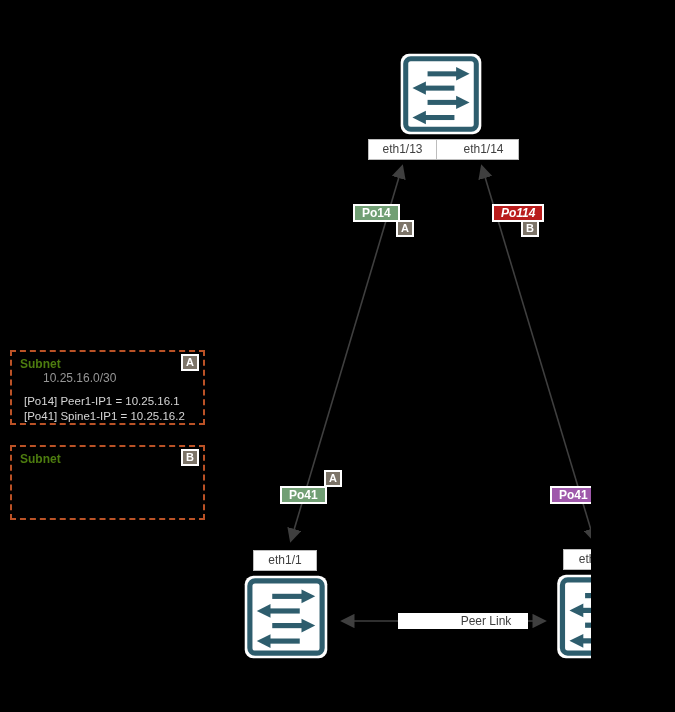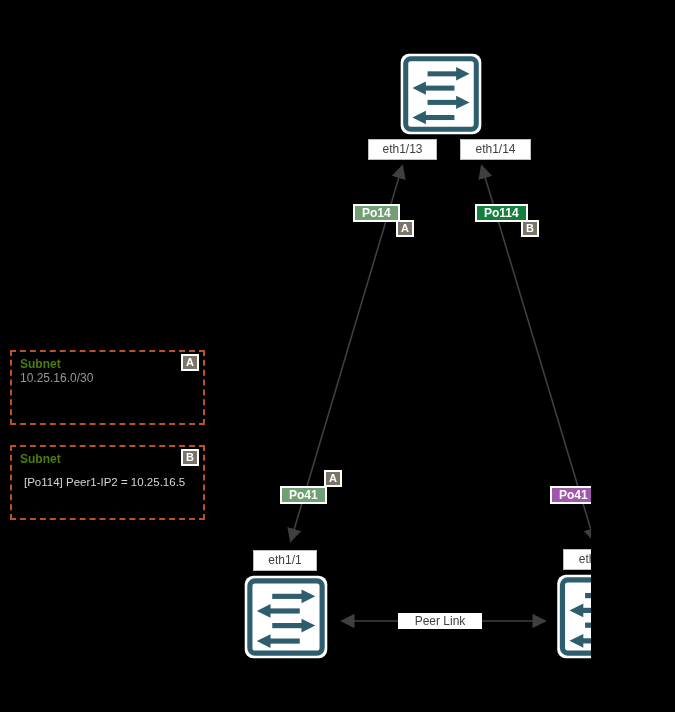--- a/index.html
+++ b/index.html
@@ -22,21 +22,21 @@
     position:absolute;z-index:3;width:14px;height:13px;border:2px solid #fff;
     background:#7c7468;color:#fff;font-size:11px;font-weight:bold;
     line-height:13px;text-align:center;
   }
   .subnet-box{
     position:absolute;z-index:2;width:177px;height:60px;
     border:2px dashed #bb5226;background:#000;padding:5px 6px 6px 8px;
   }
   .subnet-box .badge{top:2px;right:4px;}
   .subnet-title{color:#4d7c0f;font-size:12px;font-weight:bold;line-height:14px;}
-  .subnet-cidr{color:#969696;font-size:12px;line-height:14px;}
+  .subnet-cidr{color:#969696;font-size:12px;line-height:14px;margin-left:23px;}
   .subnet-lines{margin-top:9px;margin-left:4px;color:#d6d6d6;font-size:11.5px;line-height:15px;}
   .peerlink-label{
     position:absolute;z-index:3;background:#fff;color:#3f3f3f;
     font-size:12px;line-height:16px;text-align:center;
   }
 </style>
 </head>
 <body>
 
 <div id="canvas">
@@ -61,39 +61,42 @@
       <line x1="66" y1="43" x2="30" y2="43" stroke="#2e5d6d" stroke-width="6"></line>
       <polygon points="32,35 16,43 32,51" fill="#2e5d6d"></polygon>
       <line x1="34" y1="60" x2="70" y2="60" stroke="#2e5d6d" stroke-width="6"></line>
       <polygon points="68,52 84,60 68,68" fill="#2e5d6d"></polygon>
       <line x1="66" y1="78" x2="30" y2="78" stroke="#2e5d6d" stroke-width="6"></line>
       <polygon points="32,70 16,78 32,86" fill="#2e5d6d"></polygon>
     </svg>
   </div>
 
   <div class="port-label" style="left:368px;top:139px;width:67px;height:19px;">eth1/13</div>
-  <div class="port-label" style="left:460px;top:139px;width:69px;height:19px;">eth1/14</div>
+  <div class="port-label" style="left:436px;top:139px;width:69px;height:19px;padding-left:12px;">eth1/14</div>
 
   <div class="badge" style="left:396px;top:220px;">A</div>
   <div class="po-label" style="left: 353px; top: 204px; min-width: 28px; background-color: rgb(113, 159, 116);">Po14</div>
 
   <div class="badge" style="left:521px;top:220px;">B</div>
-  <div class="po-label" style="left: 475px; top: 204px; min-width: 34px; background-color: #15803d;">Po114</div>
+  <div class="po-label" style="left: 492px; top: 204px; min-width: 34px; background-color: #b91c1c; font-style: italic;">Po114</div>
 
   <div class="subnet-box" style="left:10px;top:350px;">
     <div class="badge">A</div>
     <div class="subnet-title">Subnet</div>
     <div class="subnet-cidr">10.25.16.0/30</div>
+    <div class="subnet-lines">
+      <div>[Po14] Peer1-IP1 = 10.25.16.1</div>
+      <div>[Po41] Spine1-IP1 = 10.25.16.2</div>
+    </div>
   </div>
 
   <div class="subnet-box" style="left:10px;top:445px;">
     <div class="badge">B</div>
     <div class="subnet-title">Subnet</div>
     <div class="subnet-lines">
-      <div>[Po114] Peer1-IP2 = 10.25.16.5</div>
     </div>
   </div>
 
   <div class="badge" style="left:324px;top:470px;">A</div>
   <div class="po-label" style="left: 280px; top: 486px; min-width: 28px; background-color: rgb(113, 159, 116);">Po41</div>
 
   <div class="badge" style="left:593px;top:470px;">B</div>
   <div class="po-label" style="left: 550px; top: 486px; min-width: 28px; background-color: rgb(159, 88, 171);">Po41</div>
 
   <div class="port-label" style="left:253px;top:550px;width:62px;height:19px;">eth1/1</div>
@@ -105,21 +108,21 @@
       <polygon points="68,18 84,26 68,34" fill="#2e5d6d"></polygon>
       <line x1="66" y1="43" x2="30" y2="43" stroke="#2e5d6d" stroke-width="6"></line>
       <polygon points="32,35 16,43 32,51" fill="#2e5d6d"></polygon>
       <line x1="34" y1="60" x2="70" y2="60" stroke="#2e5d6d" stroke-width="6"></line>
       <polygon points="68,52 84,60 68,68" fill="#2e5d6d"></polygon>
       <line x1="66" y1="78" x2="30" y2="78" stroke="#2e5d6d" stroke-width="6"></line>
       <polygon points="32,70 16,78 32,86" fill="#2e5d6d"></polygon>
     </svg>
   </div>
 
-  <div class="peerlink-label" style="left:398px;top:613px;width:84px;height:16px;">Peer Link</div>
+  <div class="peerlink-label" style="left:398px;top:613px;width:84px;height:16px;padding-left:46px;">Peer Link</div>
 
   <div class="port-label" style="left:563px;top:549px;width:63px;height:19px;">eth1/1</div>
   <div class="switch" style="left:555px;top:573px;width:88px;height:87px;">
     <svg viewBox="0 0 100 100">
       <rect x="2" y="2" width="96" height="96" rx="10" fill="#ffffff"></rect>
       <rect x="8" y="8" width="84" height="84" rx="6" fill="#ffffff" stroke="#2e5d6d" stroke-width="6"></rect>
       <line x1="34" y1="26" x2="70" y2="26" stroke="#2e5d6d" stroke-width="6"></line>
       <polygon points="68,18 84,26 68,34" fill="#2e5d6d"></polygon>
       <line x1="66" y1="43" x2="30" y2="43" stroke="#2e5d6d" stroke-width="6"></line>
       <polygon points="32,35 16,43 32,51" fill="#2e5d6d"></polygon>

